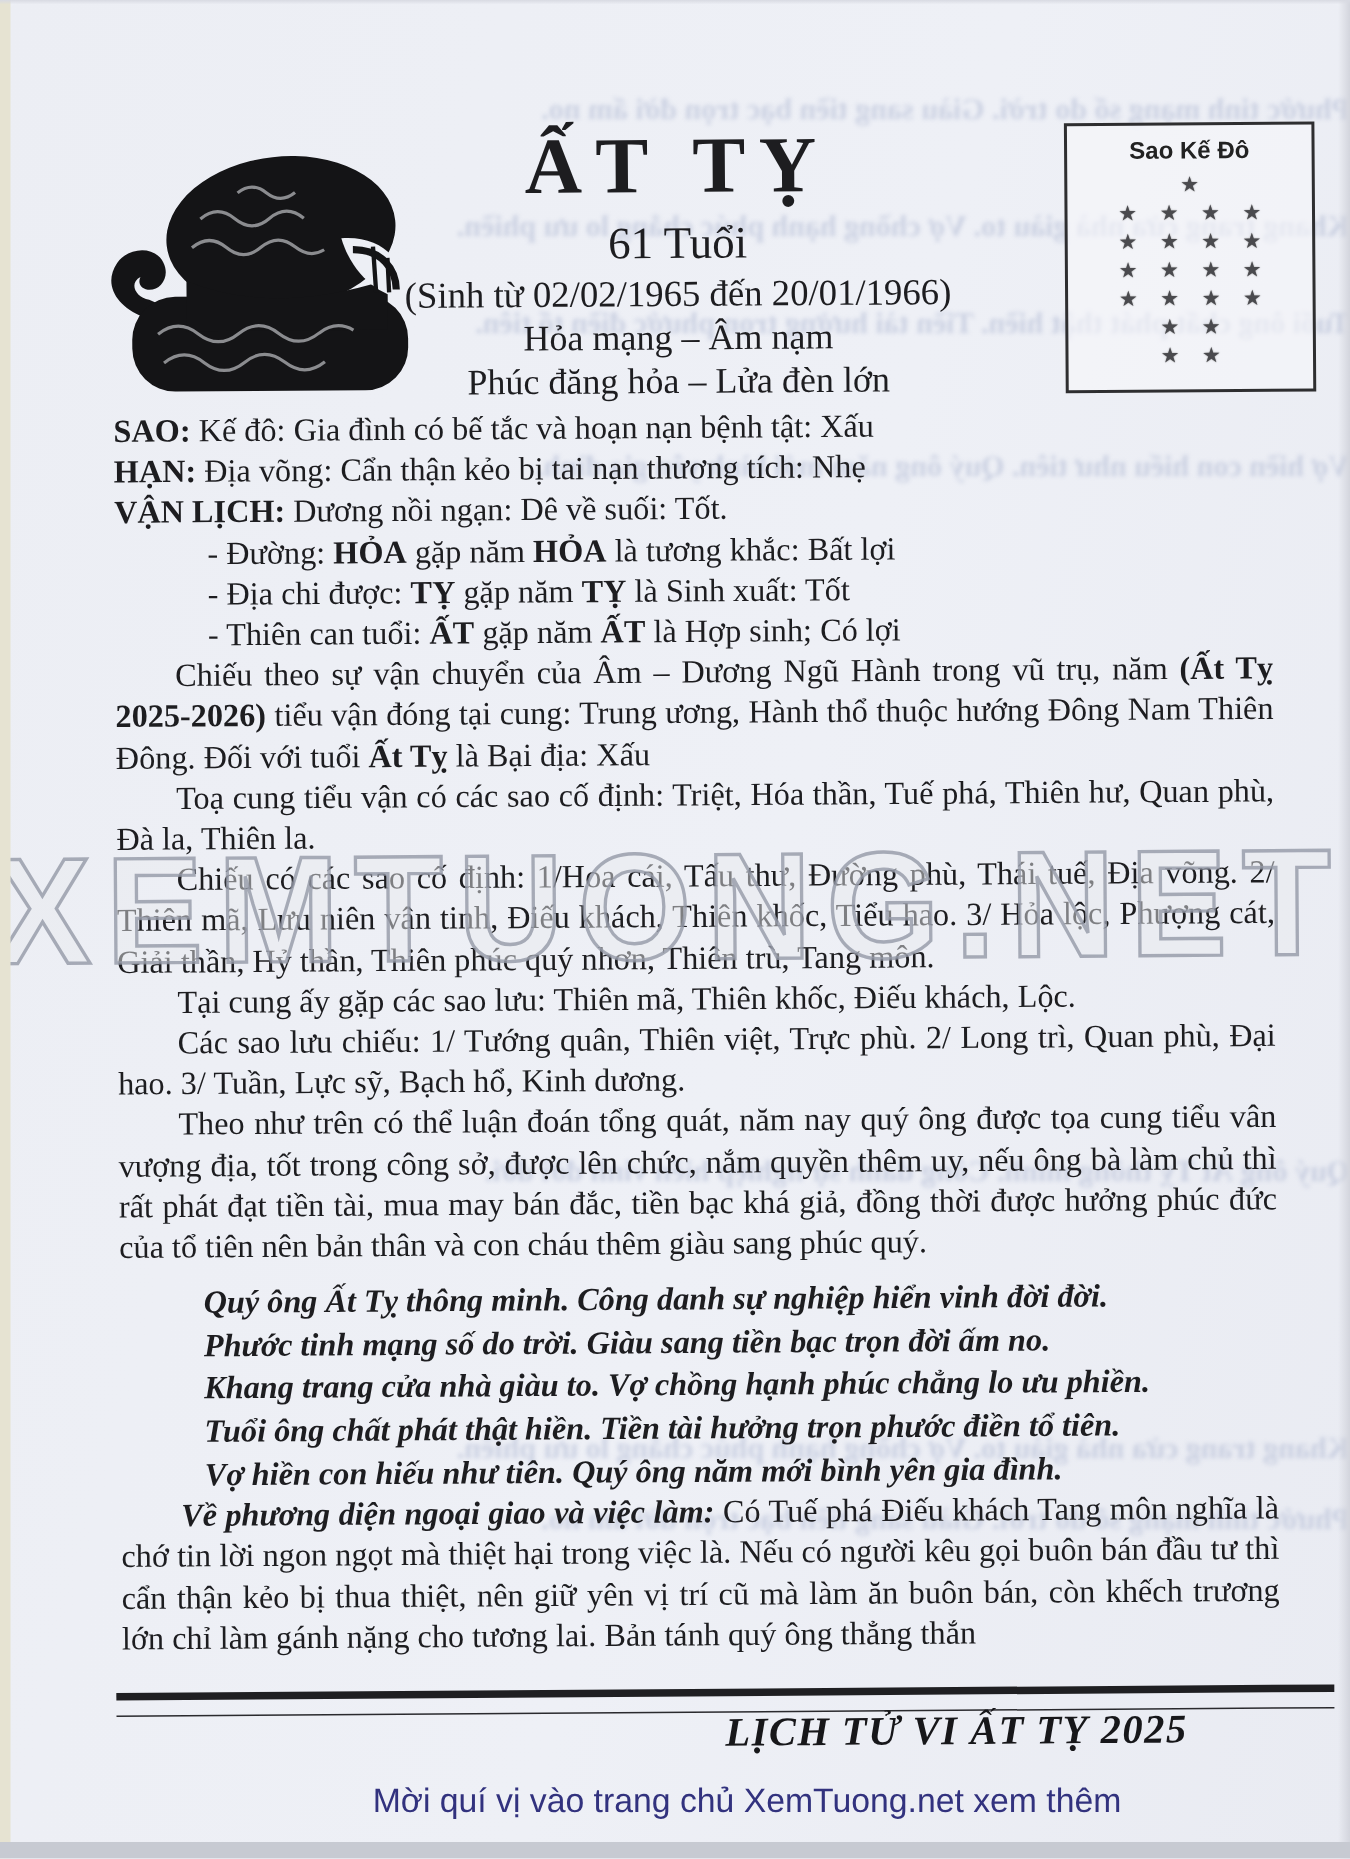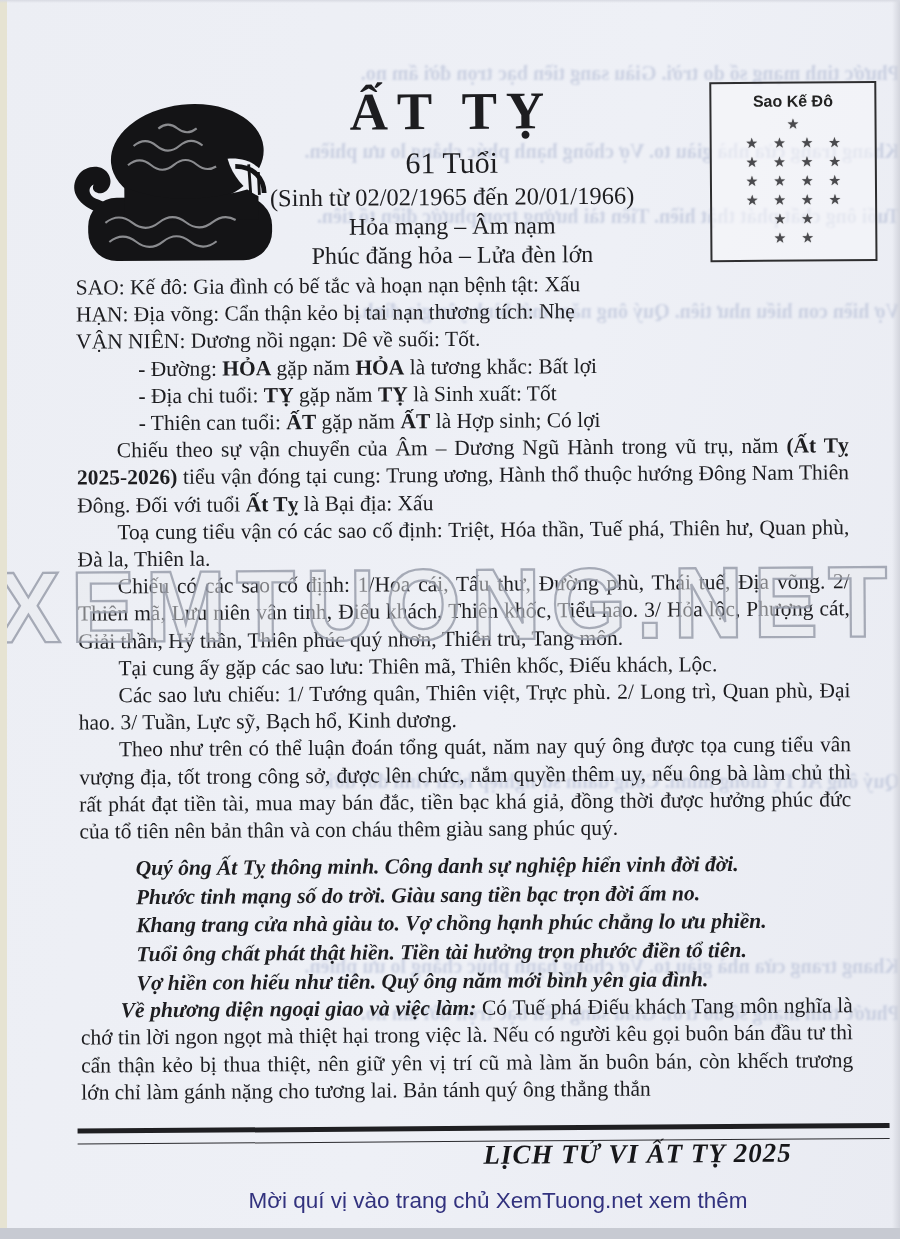--- a/index.html
+++ b/index.html
@@ -33,21 +33,21 @@
   .star-box{position:absolute;top:84px;right:20px;width:163px;height:176px;
     border:2px solid #2e2e30;background:rgba(246,247,250,.6);text-align:center;}
   .star-box-title{font-family:"Liberation Sans",sans-serif;font-weight:bold;font-size:16px;margin-top:9px;color:#222;}
   .star-grid{margin-top:4px;}
   .star-row{display:flex;justify-content:center;gap:15px;height:19px;line-height:19px;}
   .star{font-size:14px;color:#4a4a4e;text-shadow:0 0 1px #777;}
 
   
   .content{position:absolute;top:272px;left:78px;width:772px;font-size:21.5px;line-height:27.2px;}
   .content p{margin:0;text-align:justify;}
-  .info-line .lbl{font-weight:normal;}
+  .info-line .lbl{font-weight:bold;}
   .dash-line{margin-left:62px !important;text-align:left !important;}
   .para{text-indent:40px;}
   .seg-n{font-weight:normal;font-style:normal;}
   .seg-b{font-weight:bold;text-align:center;}
   .seg-bi{font-weight:bold;font-style:italic;}
   .verses{margin:9px 0 0 56px;}
   .verse{font-weight:bold;font-style:italic;font-size:21.5px;line-height:28.6px;white-space:nowrap;text-align:left !important;}
   .closing{margin-top:26px;text-indent:40px;}
 
   
@@ -149,24 +149,24 @@
           <div class="star-row">
             <span class="star">★</span>
             <span class="star">★</span>
           </div>
         </div>
     </div>
 
     <div class="content">
       <p class="info-line"><span class="lbl">SAO:</span><span> Kế đô: Gia đình có bế tắc và hoạn nạn bệnh tật: Xấu</span></p>
       <p class="info-line"><span class="lbl">HẠN:</span><span> Địa võng: Cẩn thận kẻo bị tai nạn thương tích: Nhẹ</span></p>
-      <p class="info-line"><span class="lbl">VẬN NIÊN:</span><span> Dương nồi ngạn: Dê về suối: Tốt.</span></p>
+      <p class="info-line"><span class="lbl">VẬN LỊCH:</span><span> Dương nồi ngạn: Dê về suối: Tốt.</span></p>
 
       <p class="dash-line"><span class="seg-n">- Đường: </span><span class="seg-b">HỎA</span><span class="seg-n"> gặp năm </span><span class="seg-b">HỎA</span><span class="seg-n"> là tương khắc: Bất lợi</span></p>
-      <p class="dash-line"><span class="seg-n">- Địa chi tuổi: </span><span class="seg-b">TỴ</span><span class="seg-n"> gặp năm </span><span class="seg-b">TỴ</span><span class="seg-n"> là Sinh xuất: Tốt</span></p>
+      <p class="dash-line"><span class="seg-n">- Địa chi được: </span><span class="seg-b">TỴ</span><span class="seg-n"> gặp năm </span><span class="seg-b">TỴ</span><span class="seg-n"> là Sinh xuất: Tốt</span></p>
       <p class="dash-line"><span class="seg-n">- Thiên can tuổi: </span><span class="seg-b">ẤT</span><span class="seg-n"> gặp năm </span><span class="seg-b">ẤT</span><span class="seg-n"> là Hợp sinh; Có lợi</span></p>
 
       <p class="para"><span class="seg-n">Chiếu theo sự vận chuyển của Âm – Dương Ngũ Hành trong vũ trụ, năm </span><span class="seg-b">(Ất Tỵ 2025-2026)</span><span class="seg-n"> tiểu vận đóng tại cung: Trung ương, Hành thổ thuộc hướng Đông Nam Thiên Đông. Đối với tuổi </span><span class="seg-b">Ất Tỵ</span><span class="seg-n"> là Bại địa: Xấu</span></p>
       <p class="para"><span class="seg-n">Toạ cung tiểu vận có các sao cố định: Triệt, Hóa thần, Tuế phá, Thiên hư, Quan phù, Đà la, Thiên la.</span></p>
       <p class="para"><span class="seg-n">Chiếu có các sao cố định: 1/Hoa cái, Tấu thư, Đường phù, Thái tuế, Địa võng. 2/ Thiên mã, Lưu niên vân tinh, Điếu khách, Thiên khốc, Tiểu hao. 3/ Hỏa lộc, Phượng cát, Giải thần, Hỷ thần, Thiên phúc quý nhơn, Thiên trù, Tang môn.</span></p>
       <p class="para"><span class="seg-n">Tại cung ấy gặp các sao lưu: Thiên mã, Thiên khốc, Điếu khách, Lộc.</span></p>
       <p class="para"><span class="seg-n">Các sao lưu chiếu: 1/ Tướng quân, Thiên việt, Trực phù. 2/ Long trì, Quan phù, Đại hao. 3/ Tuần, Lực sỹ, Bạch hổ, Kinh dương.</span></p>
       <p class="para"><span class="seg-n">Theo như trên có thể luận đoán tổng quát, năm nay quý ông được tọa cung tiểu vân vượng địa, tốt trong công sở, được lên chức, nắm quyền thêm uy, nếu ông bà làm chủ thì rất phát đạt tiền tài, mua may bán đắc, tiền bạc khá giả, đồng thời được hưởng phúc đức của tổ tiên nên bản thân và con cháu thêm giàu sang phúc quý.</span></p>
 
       <div class="verses">

